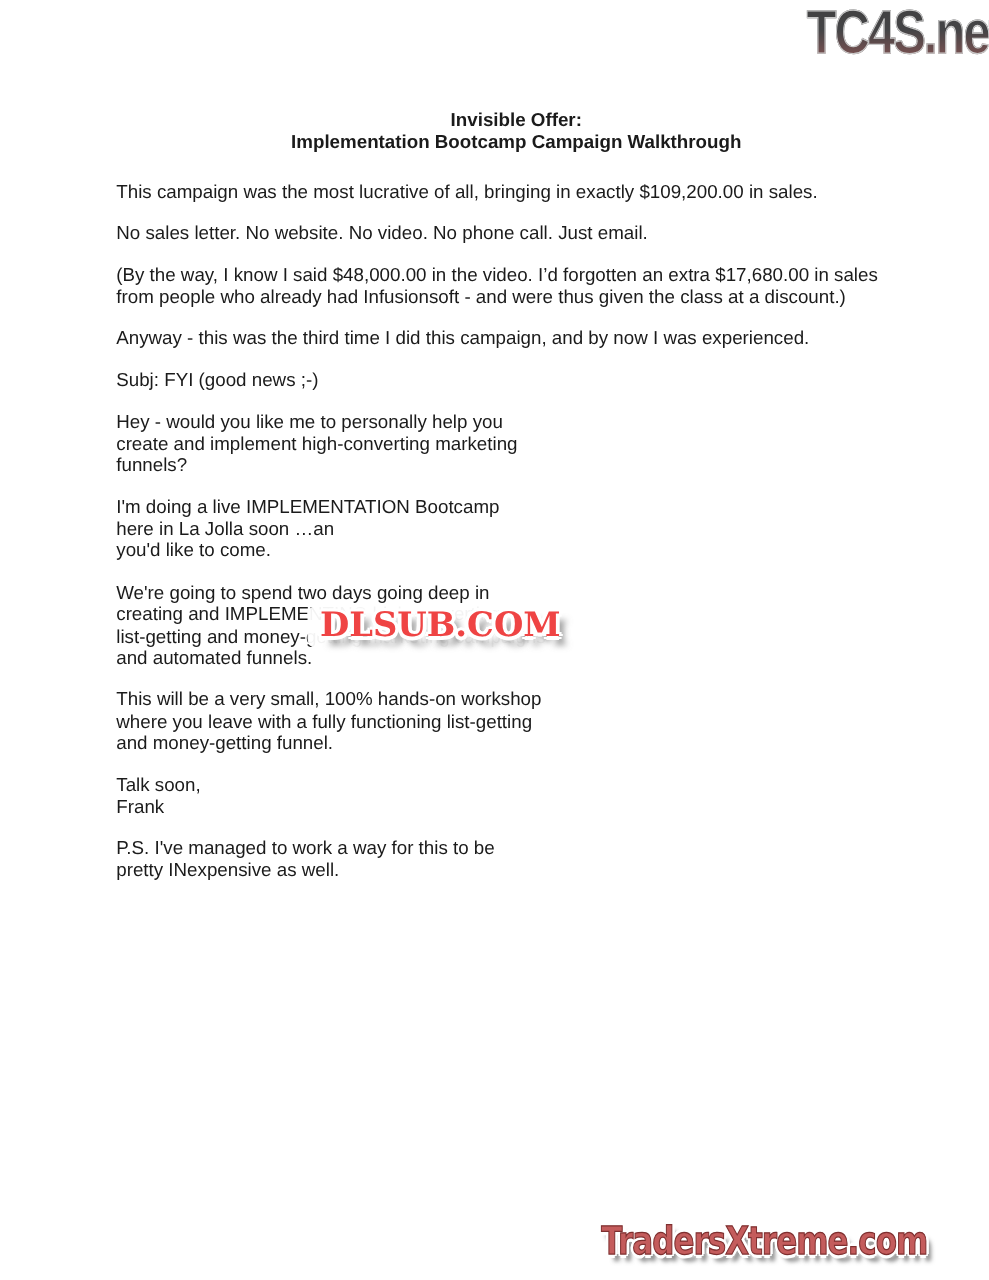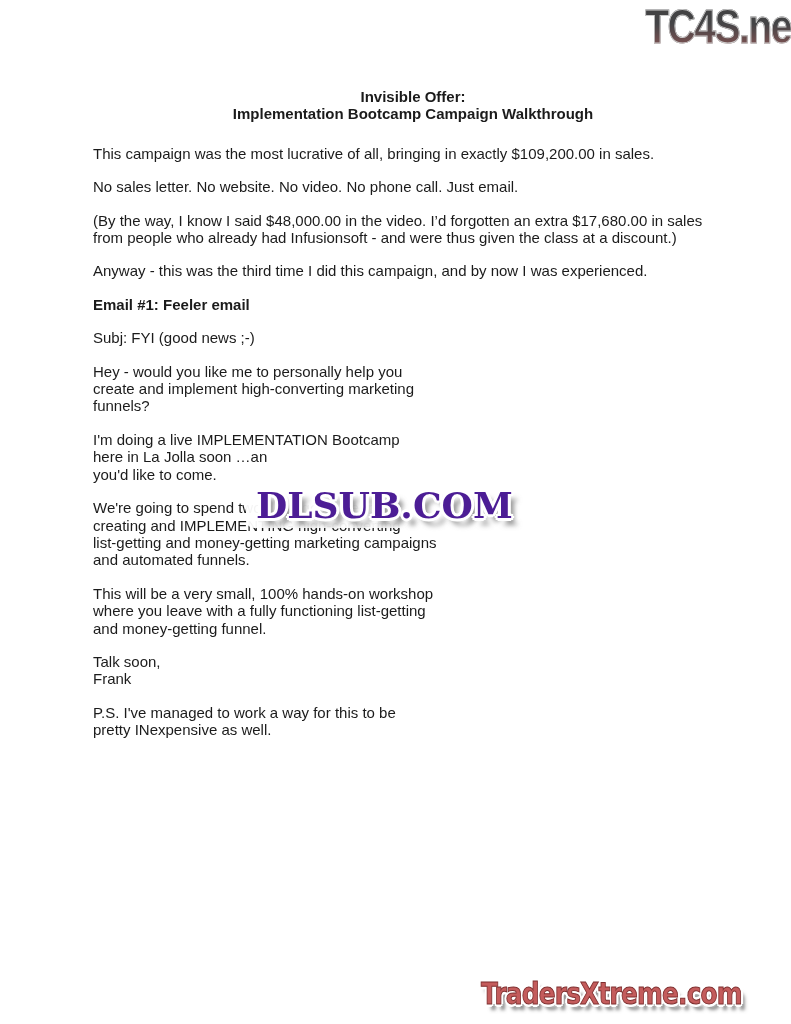--- a/index.html
+++ b/index.html
@@ -57,24 +57,24 @@
   
   .wm-dlsub {
     position: absolute;
     left: 246px;
     top: 484px;
     padding: 3px 10px 5px 10px;
     background: rgba(255,255,255,0.95);
     border-radius: 8px;
     font-family: "DejaVu Serif", serif;
     font-weight: bold;
-    font-size: 36px;
+    font-size: 27px;
     line-height: 1;
     letter-spacing: 0px;
-    color: #4c1d95;
+    color: #ef4444;
     text-shadow:
       -2px -2px 0 #ffffff,  2px -2px 0 #ffffff,
       -2px  2px 0 #ffffff,  2px  2px 0 #ffffff,
        0   -3px 0 #ffffff,  0    3px 0 #ffffff,
       -3px  0   0 #ffffff,  3px  0   0 #ffffff,
        6px  7px 5px rgba(110,110,110,0.75);
     text-align: center;
   }
 
   
@@ -111,21 +111,20 @@
       <div>Invisible Offer:</div>
       <div>Implementation Bootcamp Campaign Walkthrough</div>
     </div>
 
     <p>This campaign was the most lucrative of all, bringing in exactly $109,200.00 in sales.</p>
     <p>No sales letter. No website. No video. No phone call. Just email.</p>
     <p>(By the way, I know I said $48,000.00 in the video. I’d forgotten an extra $17,680.00 in sales
 from people who already had Infusionsoft - and were thus given the class at a discount.)</p>
     <p>Anyway - this was the third time I did this campaign, and by now I was experienced.</p>
 
-    <p class="bold">Email #1: Feeler email</p>
     <p>Subj: FYI (good news ;-)</p>
     <p>Hey - would you like me to personally help you
 create and implement high-converting marketing
 funnels?</p>
     <p>I'm doing a live IMPLEMENTATION Bootcamp
 here in La Jolla soon …an
 you'd like to come.</p>
     <p>We're going to spend two days going deep in
 creating and IMPLEMENTING high-converting
 list-getting and money-getting marketing campaigns

